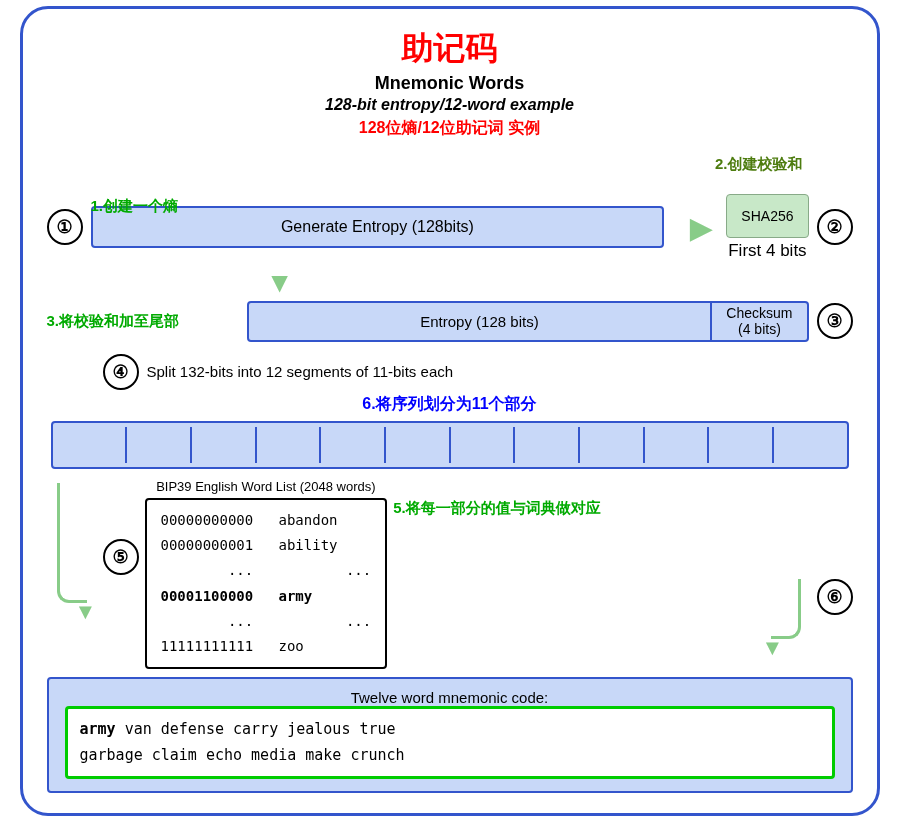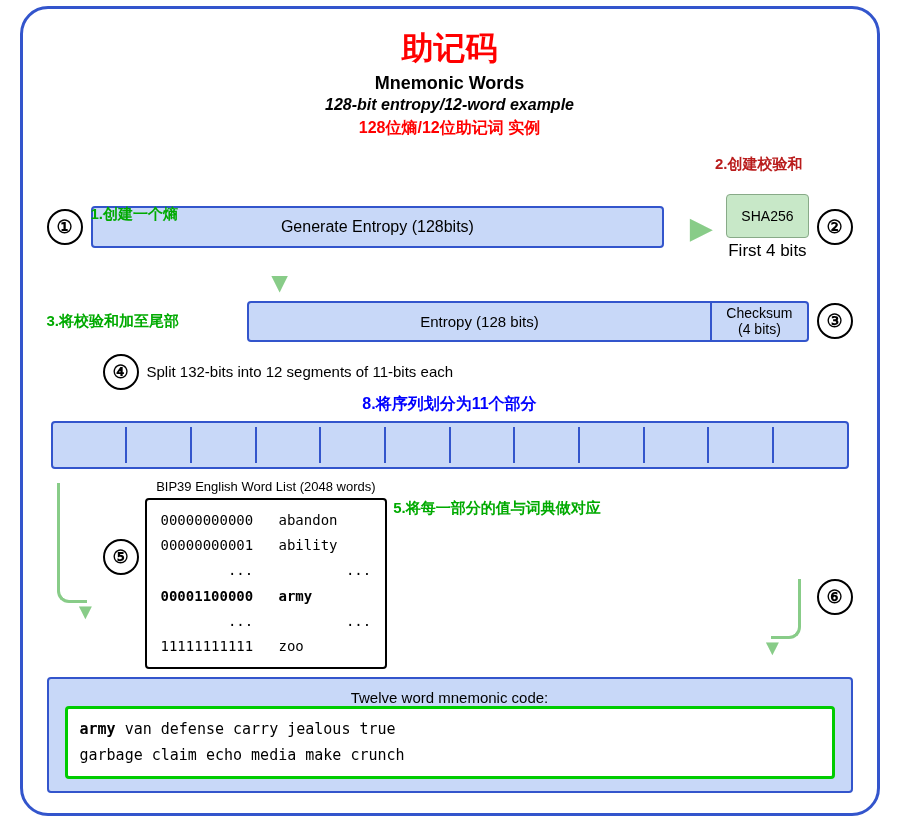--- a/index.html
+++ b/index.html
@@ -88,33 +88,33 @@
       font-size: 14px;
       text-align: center;
     }
     .first4-text {
       font-size: 17px;
       color: #000;
       margin-top: 3px;
       text-align: center;
     }
     .step2-label {
-      color: #b91c1c;
+      color: #4d7c0f;
       font-size: 15px;
       font-weight: bold;
       margin-bottom: 20px;
       text-align: center;
     }
     .step1-label {
       color: #00aa00;
       font-size: 15px;
       font-weight: bold;
       position: absolute;
       left: 44px;
-      top: 50px;
+      top: 42px;
     }
 
     .row1-wrapper {
       position: relative;
       margin-bottom: 12px;
     }
 
     .row1-inner {
       display: flex;
       align-items: center;
@@ -171,21 +171,21 @@
       </div>
       <div class="step-circle" style="margin-left:8px; align-self:center;">③</div>
     </div>
   </div>
 
   <div style="margin-bottom:6px;">
     <div style="display:flex; align-items:center; gap:8px; margin-left:56px; margin-bottom:4px;">
       <div class="step-circle">④</div>
       <span style="font-size:15px;">Split 132-bits into 12 segments of 11-bits each</span>
     </div>
-    <div style="color:#0000ff; font-size:16px; font-weight:bold; text-align:center; margin-bottom:6px;">8.将序列划分为11个部分</div>
+    <div style="color:#0000ff; font-size:16px; font-weight:bold; text-align:center; margin-bottom:6px;">6.将序列划分为11个部分</div>
 
     <div style="background:#c8d8f8; border:2px solid #3355cc; border-radius:4px; height:48px; margin:0 4px; display:flex; align-items:center; padding:0 10px;">
 
       <div style="flex:1; height:36px;"></div>
       <div style="width:2px; height:36px; background:#3355cc;"></div>
       <div style="flex:1; height:36px;"></div>
       <div style="width:2px; height:36px; background:#3355cc;"></div>
       <div style="flex:1; height:36px;"></div>
       <div style="width:2px; height:36px; background:#3355cc;"></div>
       <div style="flex:1; height:36px;"></div>

